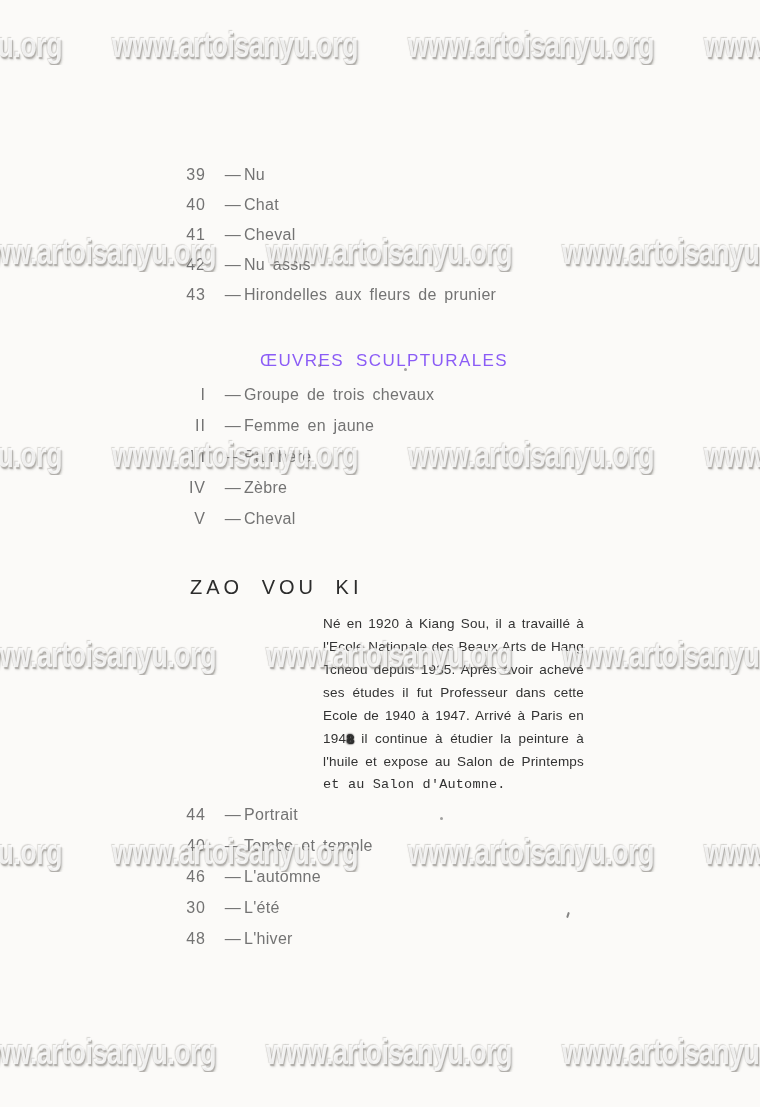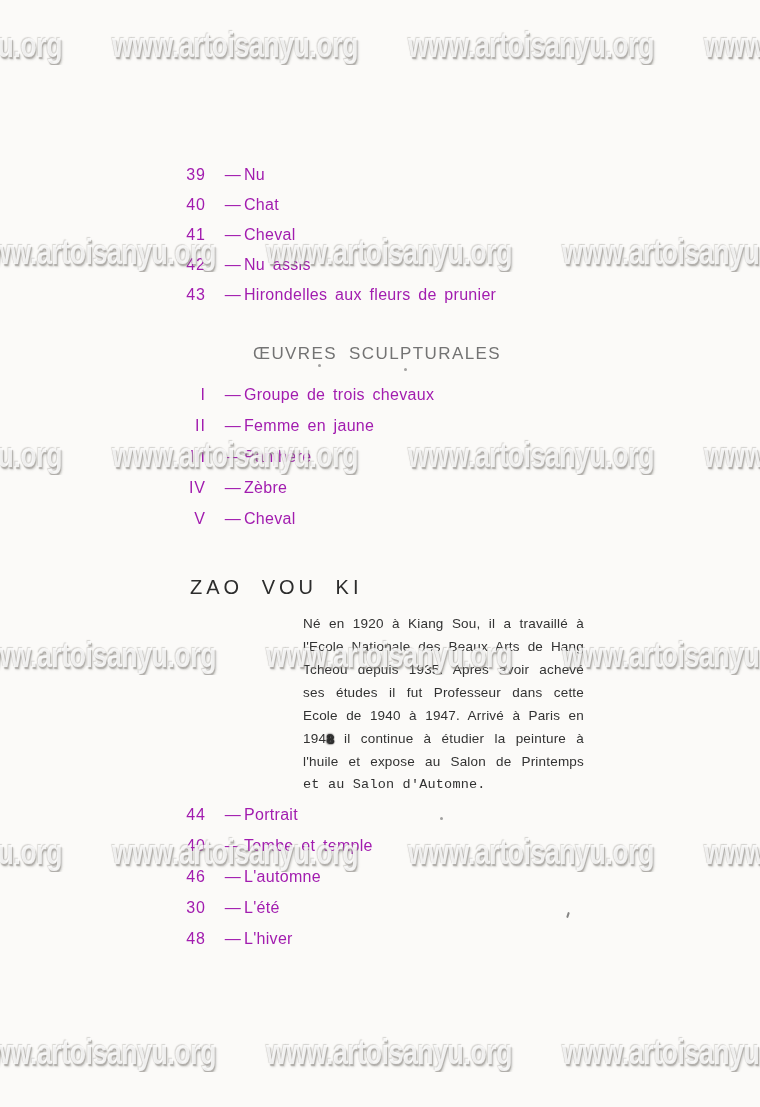--- a/index.html
+++ b/index.html
@@ -48,21 +48,21 @@
   
   .list { position: absolute; left: 0; z-index: 2; }
   .row {
     display: flex;
     align-items: center;
     padding-left: 148px;
     line-height: 22px;
     font-size: 16px;
     letter-spacing: 0.3px;
     word-spacing: 3px;
-    color: #a21caf;
+    color: #737373;
   }
   .list1 .row { margin-bottom: 8px; }
   .list2 .row { margin-bottom: 9px; }
   .list3 .row { margin-bottom: 9px; }
   .list3 .row:last-child { margin-top: 3px; }
   .num {
     display: inline-block;
     width: 58px;
     text-align: right;
     letter-spacing: 1px;
@@ -73,27 +73,27 @@
     margin-left: 16px;
     text-align: center;
   }
   .title { }
 
   
   .sculpt-heading {
     position: absolute;
     left: 248px;
     top: 339px;
-    margin: 5px;
+    margin: 12px;
     z-index: 2;
     font-size: 17px;
     font-weight: 400;
     letter-spacing: 1.4px;
     word-spacing: 6px;
-    color: #737373;
+    color: #8b5cf6;
   }
   .artist-name {
     position: absolute;
     left: 190px;
     top: 576px;
     margin: 0;
     z-index: 2;
     font-size: 20px;
     font-weight: 400;
     letter-spacing: 4px;
@@ -109,20 +109,21 @@
     width: 281px;
     z-index: 2;
     font-size: 13.5px;
     line-height: 23px;
     letter-spacing: 0.2px;
     color: #323232;
   }
   .bio-line {
     text-align: justify;
     text-align-last: justify;
+    margin-left: 20px;
   }
   .bio-line.bio-last {
     text-align-last: left;
     font-family: Liberation Mono, monospace;
   }
   .smudge {
     font-weight: bold;
     text-shadow: 0 0 2px #1c1c1c, 1px 1px 1px #222, 0 1px 2px rgba(0,0,0,0.8);
   }
 

